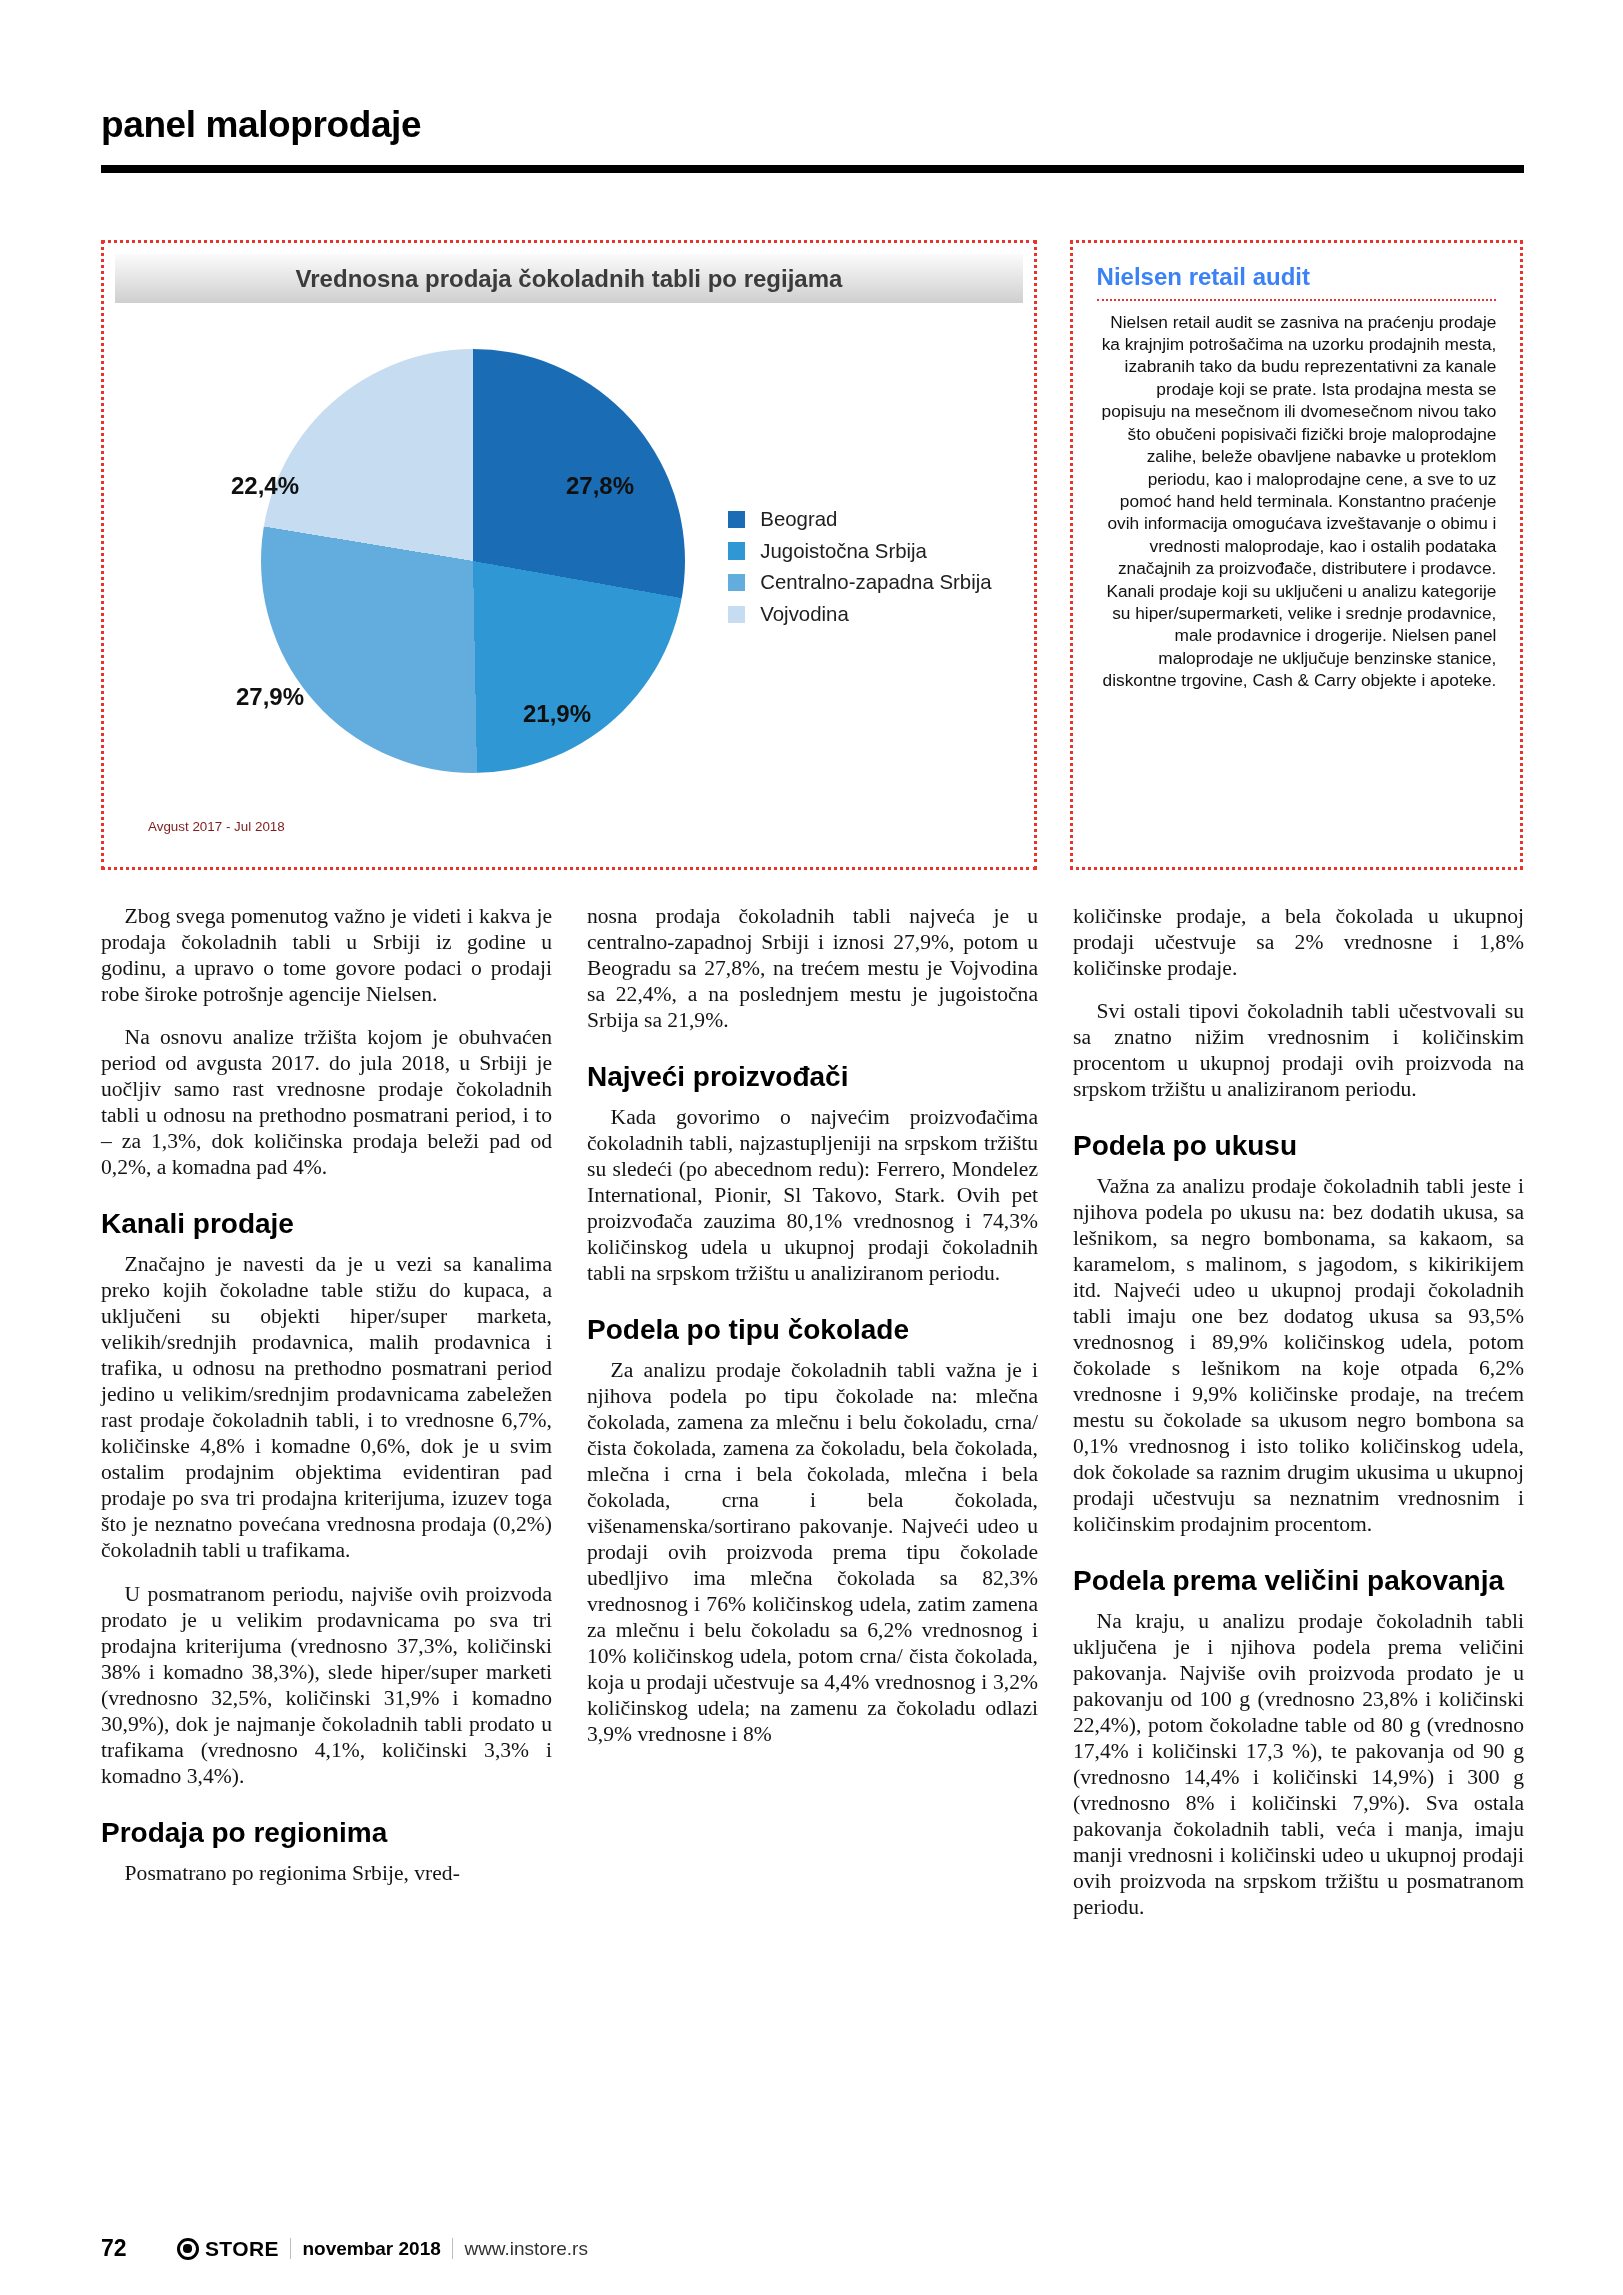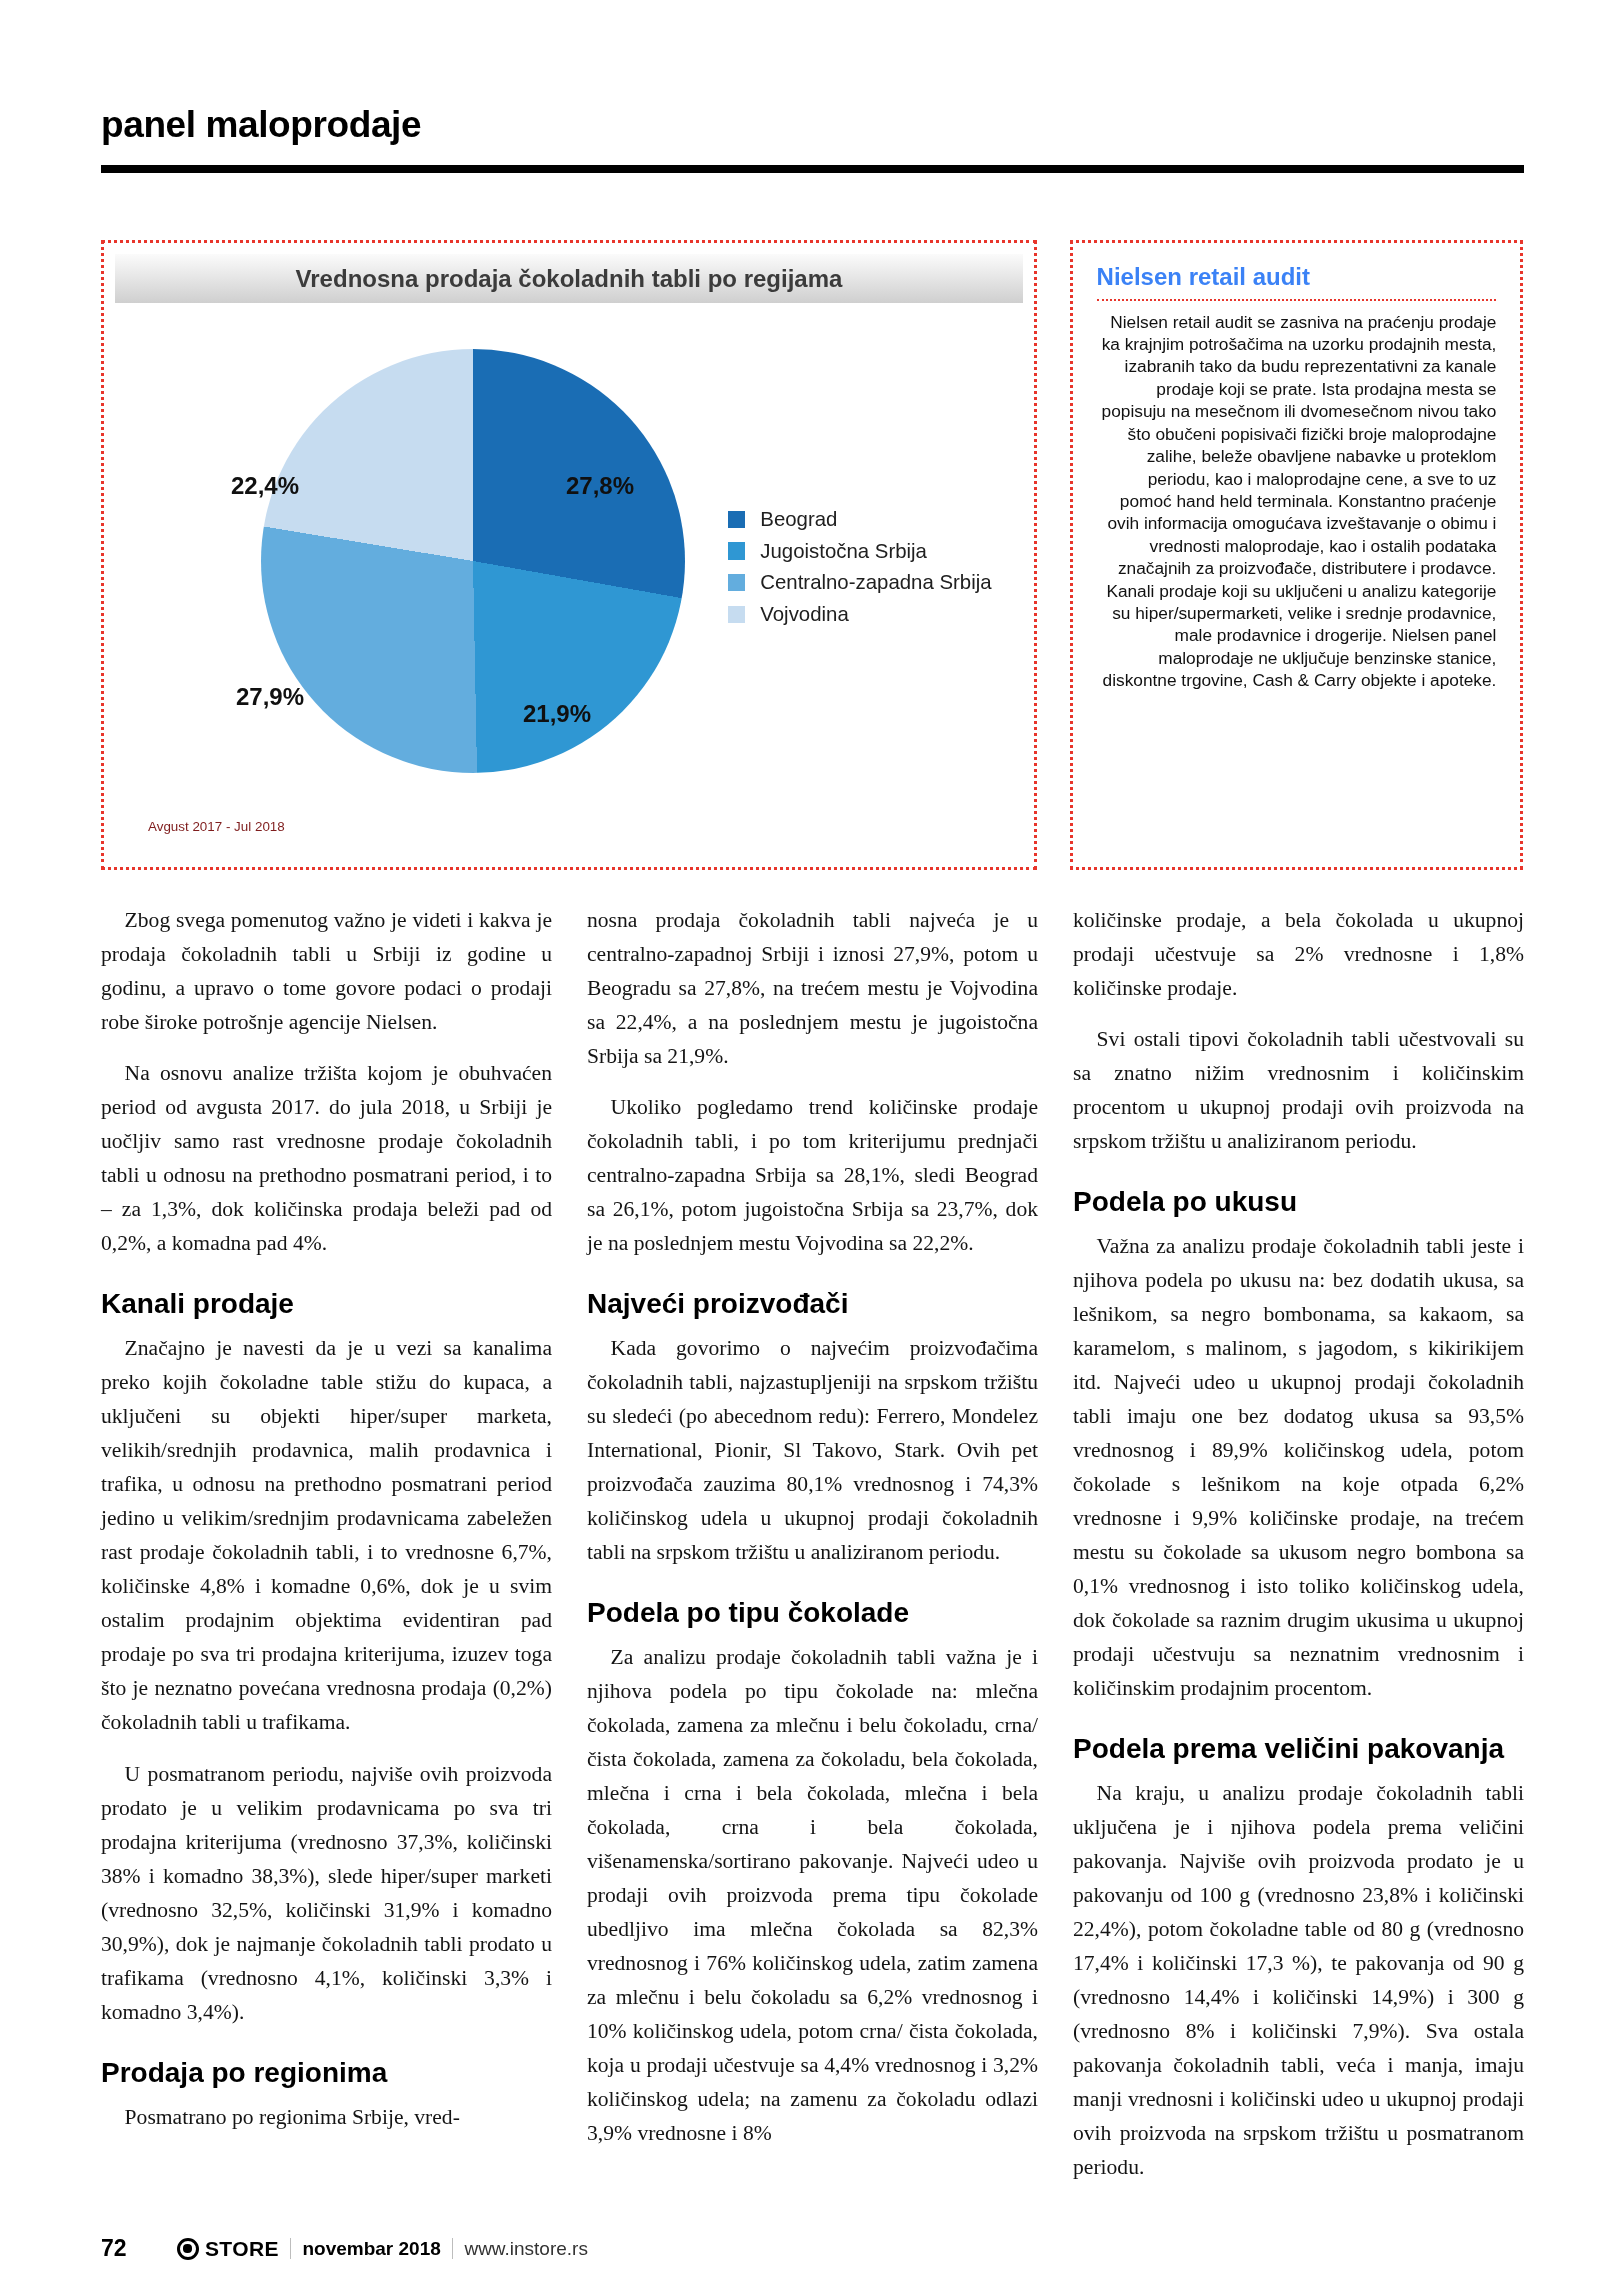--- a/index.html
+++ b/index.html
@@ -88,21 +88,21 @@
   }
   .nielsen-para + .nielsen-para { margin-top:0; }
 
   
   .columns {
     position:absolute; left:101px; top:903px;
     width:1423px; display:flex; gap:35px;
   }
   .col { width:451px; }
   .para {
-    font-size:21.6px; line-height:34px;
+    font-size:21.6px; line-height:26px;
     text-align:justify; color:#141414;
     margin-top:17.3px;
   }
   .para.indent { text-indent:23.6px; }
   .col > :first-child { margin-top:0; }
   .subhead {
     font-family:"Liberation Sans", sans-serif;
     font-weight:bold; font-size:28px; color:#000;
     margin:28px 0 11px 0;
   }
@@ -184,21 +184,20 @@
     <p class="para indent">Na osnovu analize tržišta kojom je obuhvaćen period od avgusta 2017. do jula 2018, u Srbiji je uočljiv samo rast vrednosne prodaje čokoladnih tabli u odnosu na prethodno posmatrani period, i to – za 1,3%, dok količinska prodaja beleži pad od 0,2%, a komadna pad 4%.</p>
     <h3 class="subhead">Kanali prodaje</h3>
     <p class="para indent">Značajno je navesti da je u vezi sa kanalima preko kojih čokoladne table stižu do kupaca, a uključeni su objekti hiper/super marketa, velikih/srednjih prodavnica, malih prodavnica i trafika, u odnosu na prethodno posmatrani period jedino u velikim/srednjim prodavnicama zabeležen rast prodaje čokoladnih tabli, i to vrednosne 6,7%, količinske 4,8% i komadne 0,6%, dok je u svim ostalim prodajnim objektima evidentiran pad prodaje po sva tri prodajna kriterijuma, izuzev toga što je neznatno povećana vrednosna prodaja (0,2%) čokoladnih tabli u trafikama.</p>
     <p class="para indent">U posmatranom periodu, najviše ovih proizvoda prodato je u velikim prodavnicama po sva tri prodajna kriterijuma (vrednosno 37,3%, količinski 38% i komadno 38,3%), slede hiper/super marketi (vrednosno 32,5%, količinski 31,9% i komadno 30,9%), dok je najmanje čokoladnih tabli prodato u trafikama (vrednosno 4,1%, količinski 3,3% i komadno 3,4%).</p>
     <h3 class="subhead">Prodaja po regionima</h3>
     <p class="para indent">Posmatrano po regionima Srbije, vred-</p>
   </div>
 
   <div class="col">
     <p class="para">nosna prodaja čokoladnih tabli najveća je u centralno-zapadnoj Srbiji i iznosi 27,9%, potom u Beogradu sa 27,8%, na trećem mestu je Vojvodina sa 22,4%, a na poslednjem mestu je jugoistočna Srbija sa 21,9%.</p>
-    <p class="para indent">Ukoliko pogledamo trend količinske prodaje čokoladnih tabli, i po tom kriterijumu prednjači centralno-zapadna Srbija sa 28,1%, sledi Beograd sa 26,1%, potom jugoistočna Srbija sa 23,7%, dok je na poslednjem mestu Vojvodina sa 22,2%.</p>
     <h3 class="subhead">Najveći proizvođači</h3>
     <p class="para indent">Kada govorimo o najvećim proizvođačima čokoladnih tabli, najzastupljeniji na srpskom tržištu su sledeći (po abecednom redu): Ferrero, Mondelez International, Pionir, Sl Takovo, Stark. Ovih pet proizvođača zauzima 80,1% vrednosnog i 74,3% količinskog udela u ukupnoj prodaji čokoladnih tabli na srpskom tržištu u analiziranom periodu.</p>
     <h3 class="subhead">Podela po tipu čokolade</h3>
     <p class="para indent">Za analizu prodaje čokoladnih tabli važna je i njihova podela po tipu čokolade na: mlečna čokolada, zamena za mlečnu i belu čokoladu, crna/čista čokolada, zamena za čokoladu, bela čokolada, mlečna i crna i bela čokolada, mlečna i bela čokolada, crna i bela čokolada, višenamenska/sortirano pakovanje. Najveći udeo u prodaji ovih proizvoda prema tipu čokolade ubedljivo ima mlečna čokolada sa 82,3% vrednosnog i 76% količinskog udela, zatim zamena za mlečnu i belu čokoladu sa 6,2% vrednosnog i 10% količinskog udela, potom crna/ čista čokolada, koja u prodaji učestvuje sa 4,4% vrednosnog i 3,2% količinskog udela; na zamenu za čokoladu odlazi 3,9% vrednosne i 8%</p>
   </div>
 
   <div class="col">
     <p class="para">količinske prodaje, a bela čokolada u ukupnoj prodaji učestvuje sa 2% vrednosne i 1,8% količinske prodaje.</p>
     <p class="para indent">Svi ostali tipovi čokoladnih tabli učestvovali su sa znatno nižim vrednosnim i količinskim procentom u ukupnoj prodaji ovih proizvoda na srpskom tržištu u analiziranom periodu.</p>
     <h3 class="subhead">Podela po ukusu</h3>

